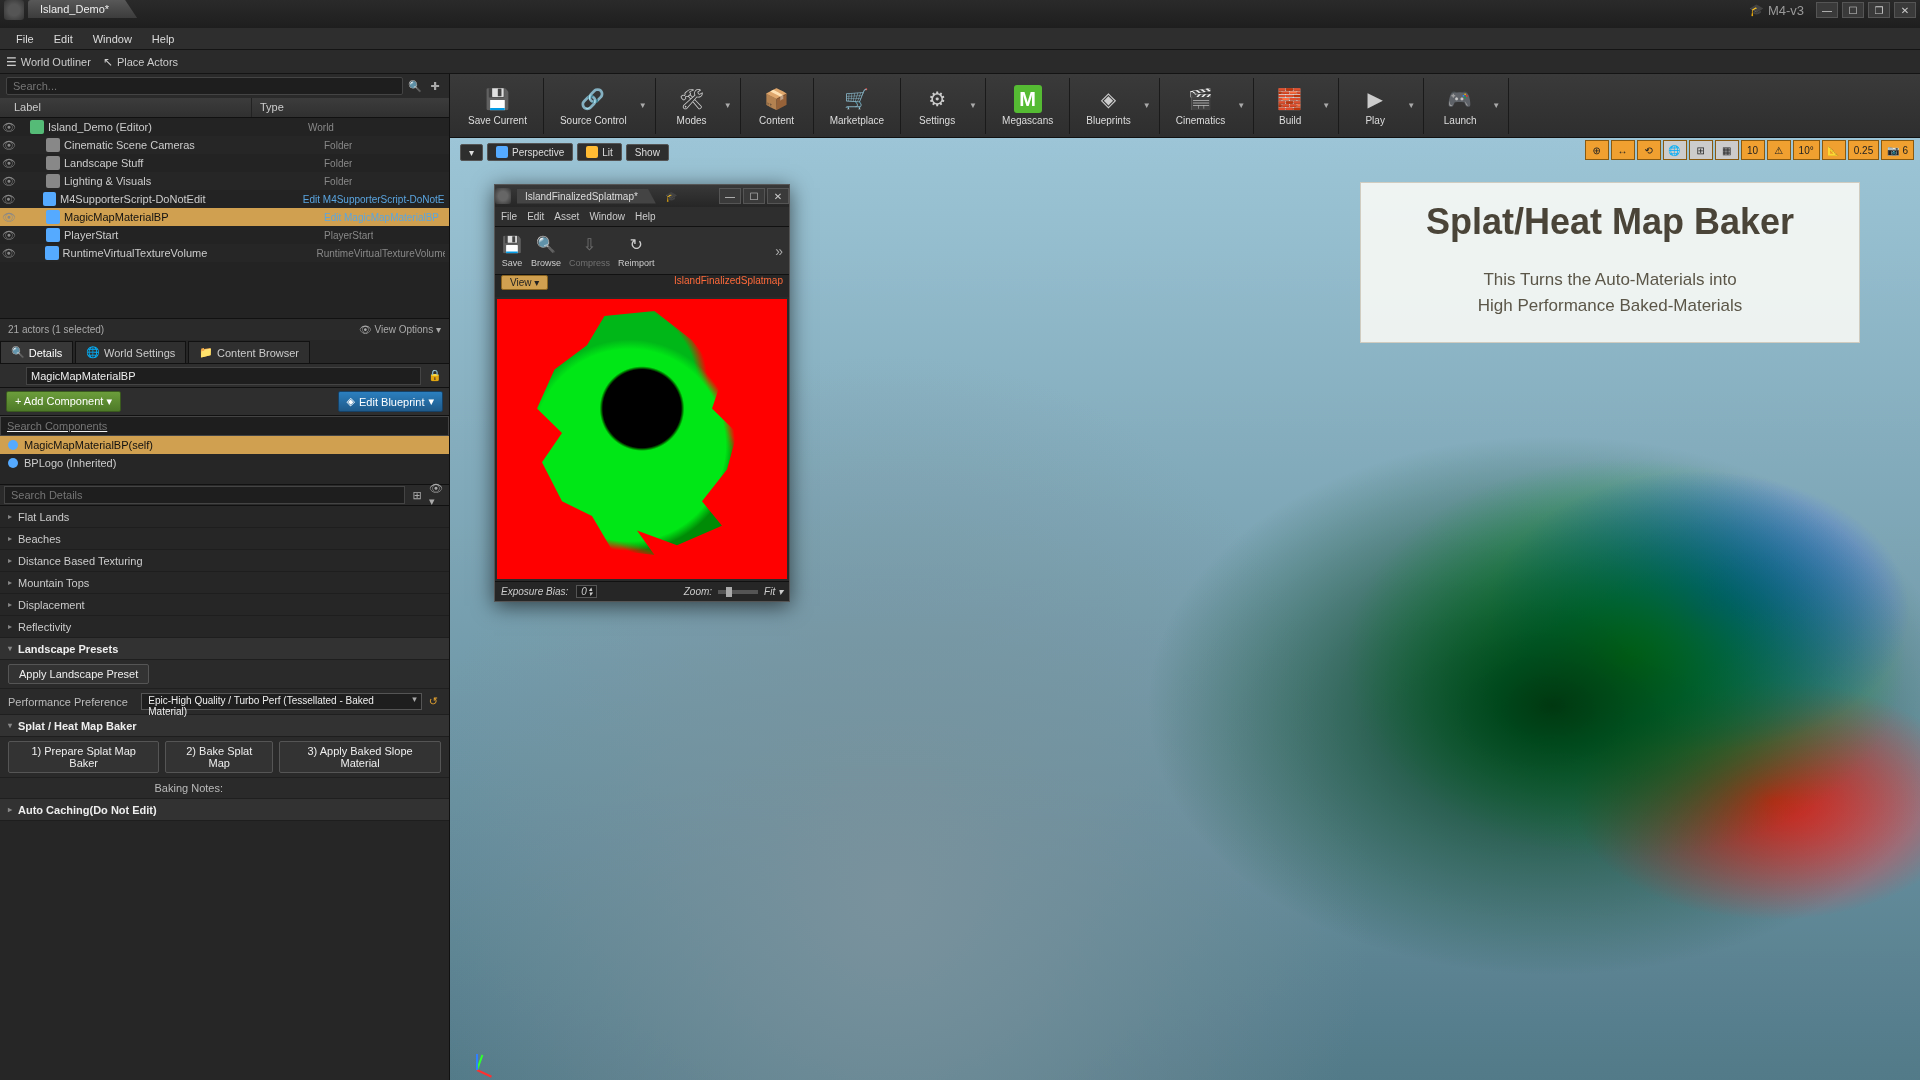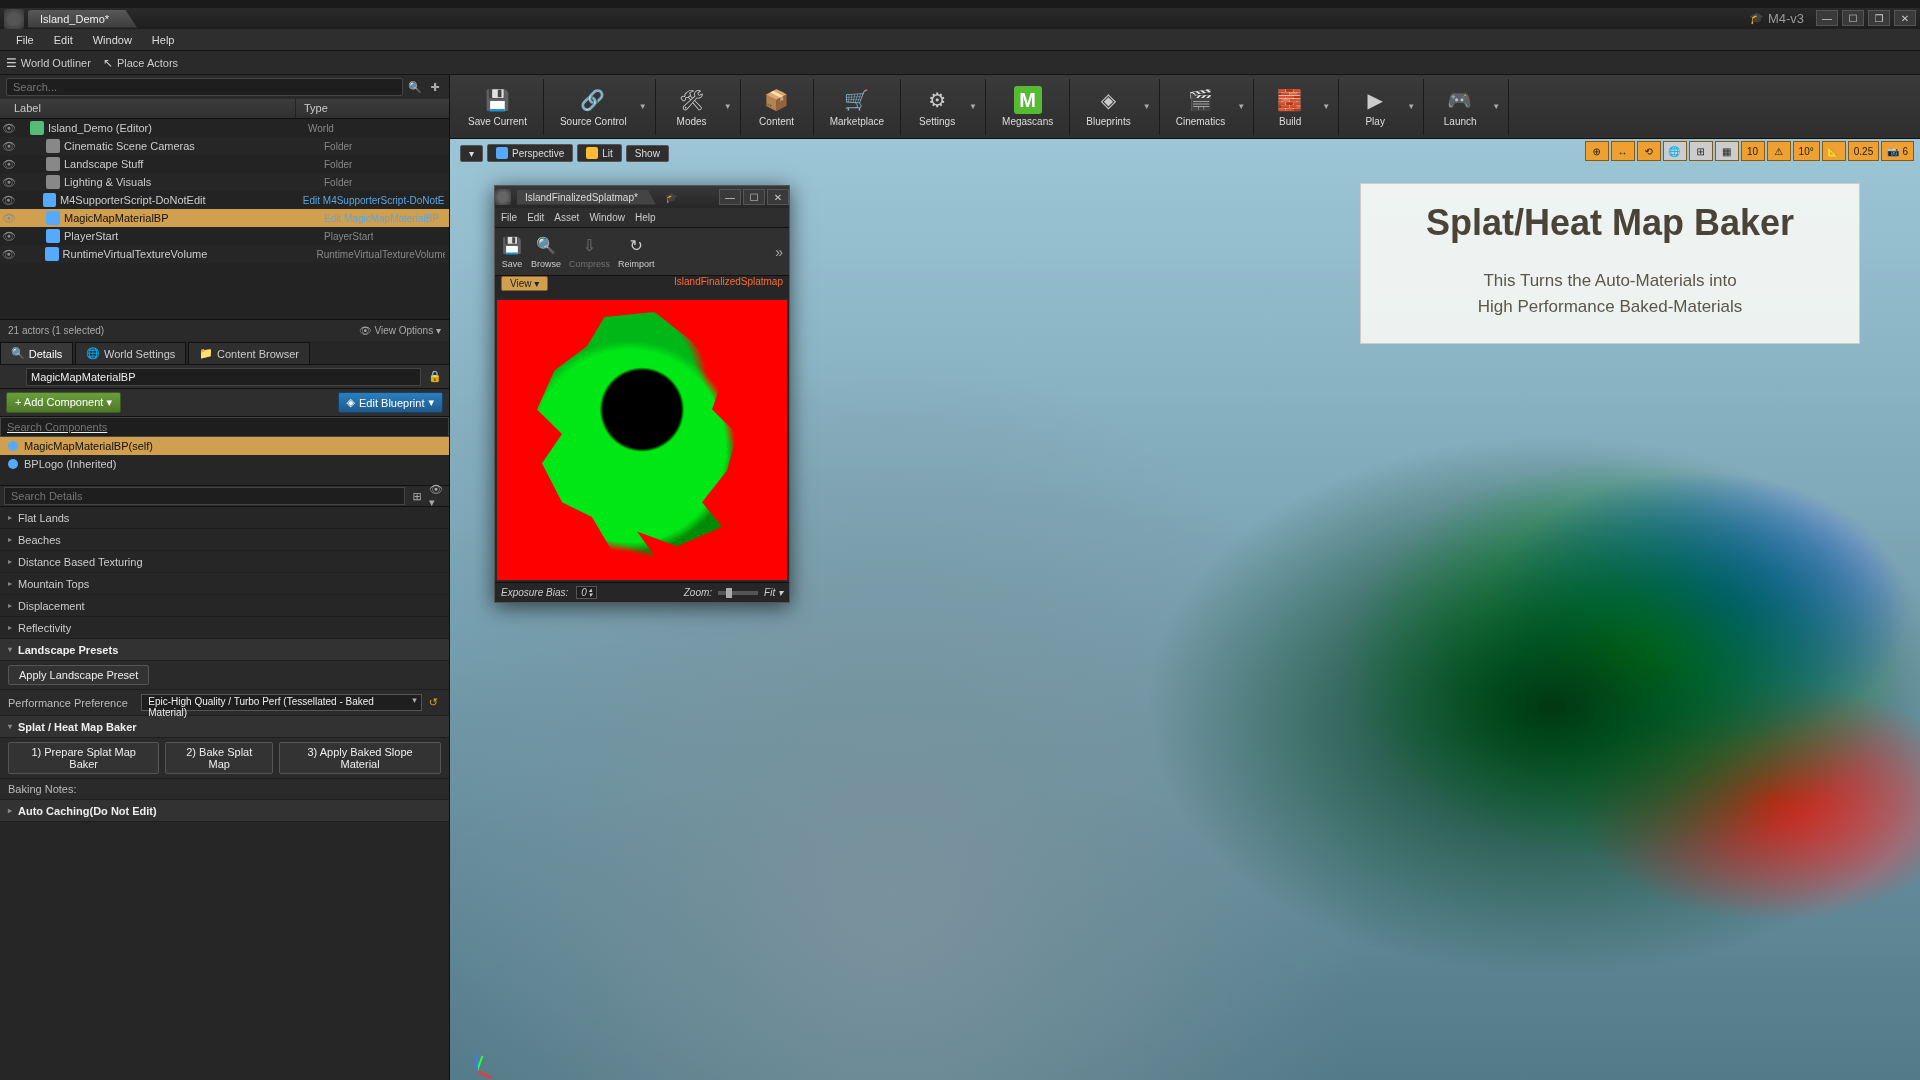--- a/index.html
+++ b/index.html
@@ -1,19 +1,19 @@
 <!DOCTYPE html>
 <html><head>
 <meta charset="utf-8">
 <style>
 * { margin:0; padding:0; box-sizing:border-box; font-family:"Segoe UI",Arial,sans-serif; }
 body { background:#1a1a1a; width:1920px; height:1080px; overflow:hidden; font-size:12px; color:#ccc; position:relative; }
 
 
-.titlebar { height:21px; background:linear-gradient(#2a2a2a,#1e1e1e); display:flex; align-items:center; position:relative;margin-top:8px; }
+.titlebar { height:28px; background:linear-gradient(#2a2a2a,#1e1e1e); display:flex; align-items:flex-start; position:relative; }
 .titlebar .ue-logo { width:20px; height:20px; margin:0 4px; background:radial-gradient(circle,#555 40%,#333); border-radius:3px; }
 .titlebar .tab { background:linear-gradient(#585858,#3c3c3c); padding:3px 28px 3px 12px; border-radius:3px 3px 0 0; font-size:11px; color:#eee; position:relative; clip-path:polygon(0 0,calc(100% - 12px) 0,100% 100%,0 100%); }
 .titlebar .right { position:absolute; right:4px; top:2px; display:flex; gap:4px; align-items:center; }
 .titlebar .version { color:#999; font-size:13px; margin-right:8px; }
 .win-btn { width:22px; height:16px; background:#3a3a3a; border:1px solid #555; color:#ccc; display:flex; align-items:center; justify-content:center; font-size:10px; cursor:pointer; }
 
 
 .menubar { height:22px; background:#2e2e2e; display:flex; align-items:center; padding:0 6px; border-bottom:1px solid #141414; }
 .menubar .menu-item { padding:3px 10px; font-size:11px; color:#ddd; cursor:pointer; }
 
@@ -34,21 +34,21 @@
 .tool-drop { width:10px; color:#aaa; font-size:8px; align-self:center; margin-left:2px; }
 .tool-group { display:flex; align-items:center; border-right:1px solid #1a1a1a; padding-right:6px; margin-right:4px; }
 
 
 .search-row { height:24px; background:#2a2a2a; display:flex; align-items:center; padding:2px 6px; gap:4px; }
 .search-input { flex:1; background:#1e1e1e; border:1px solid #444; border-radius:2px; height:18px; padding:0 6px; color:#eee; font-size:11px; }
 .icon-btn { width:16px; height:16px; color:#aaa; cursor:pointer; display:flex; align-items:center; justify-content:center; font-size:11px; }
 
 
 .outliner-header { height:20px; background:linear-gradient(#3c3c3c,#303030); display:flex; font-size:11px; color:#ccc; border-bottom:1px solid #111; }
-.outliner-header .col-label { width:296px; padding:3px 14px; border-right:1px solid #222; }
+.outliner-header .col-label { width:252px; padding:3px 14px; border-right:1px solid #222; }
 .outliner-header .col-type { flex:1; padding:3px 8px; }
 .outliner-body { flex:0 0 200px; overflow-y:auto; background:#232323; }
 .tree-row { height:18px; display:flex; align-items:center; font-size:11px; padding-right:4px; }
 .tree-row:nth-child(even){background:#262626;}
 .tree-row.selected { background:#d0a050 !important; color:#111; }
 .tree-row .eye { width:18px; text-align:center; color:#888; cursor:pointer; }
 .tree-row .ind { display:inline-block; }
 .tree-row .ico { width:14px; height:14px; margin-right:4px; background:#555; border-radius:2px; display:inline-block; }
 .tree-row .ico.folder{background:#888;}
 .tree-row .ico.world{background:#5b7;}
@@ -357,21 +357,21 @@
 
       <div class="cat-row cat-header">
           <span class="tri">▾</span>
           <span>Splat / Heat Map Baker</span>
         </div>
       <div class="prop-row" style="gap:6px;">
         <button class="prop-btn">1) Prepare Splat Map Baker</button>
         <button class="prop-btn">2) Bake Splat Map</button>
         <button class="prop-btn">3) Apply Baked Slope Material</button>
       </div>
-      <div class="prop-row" style="align-items:flex-start;">
+      <div class="prop-row" style="align-items:flex-start;justify-content:center;">
         <div class="plabel">Baking Notes:</div>
       </div>
 
       <div class="cat-row cat-header">
           <span class="tri">▸</span>
           <span>Auto Caching(Do Not Edit)</span>
         </div>
     </div>
   </div>
 

